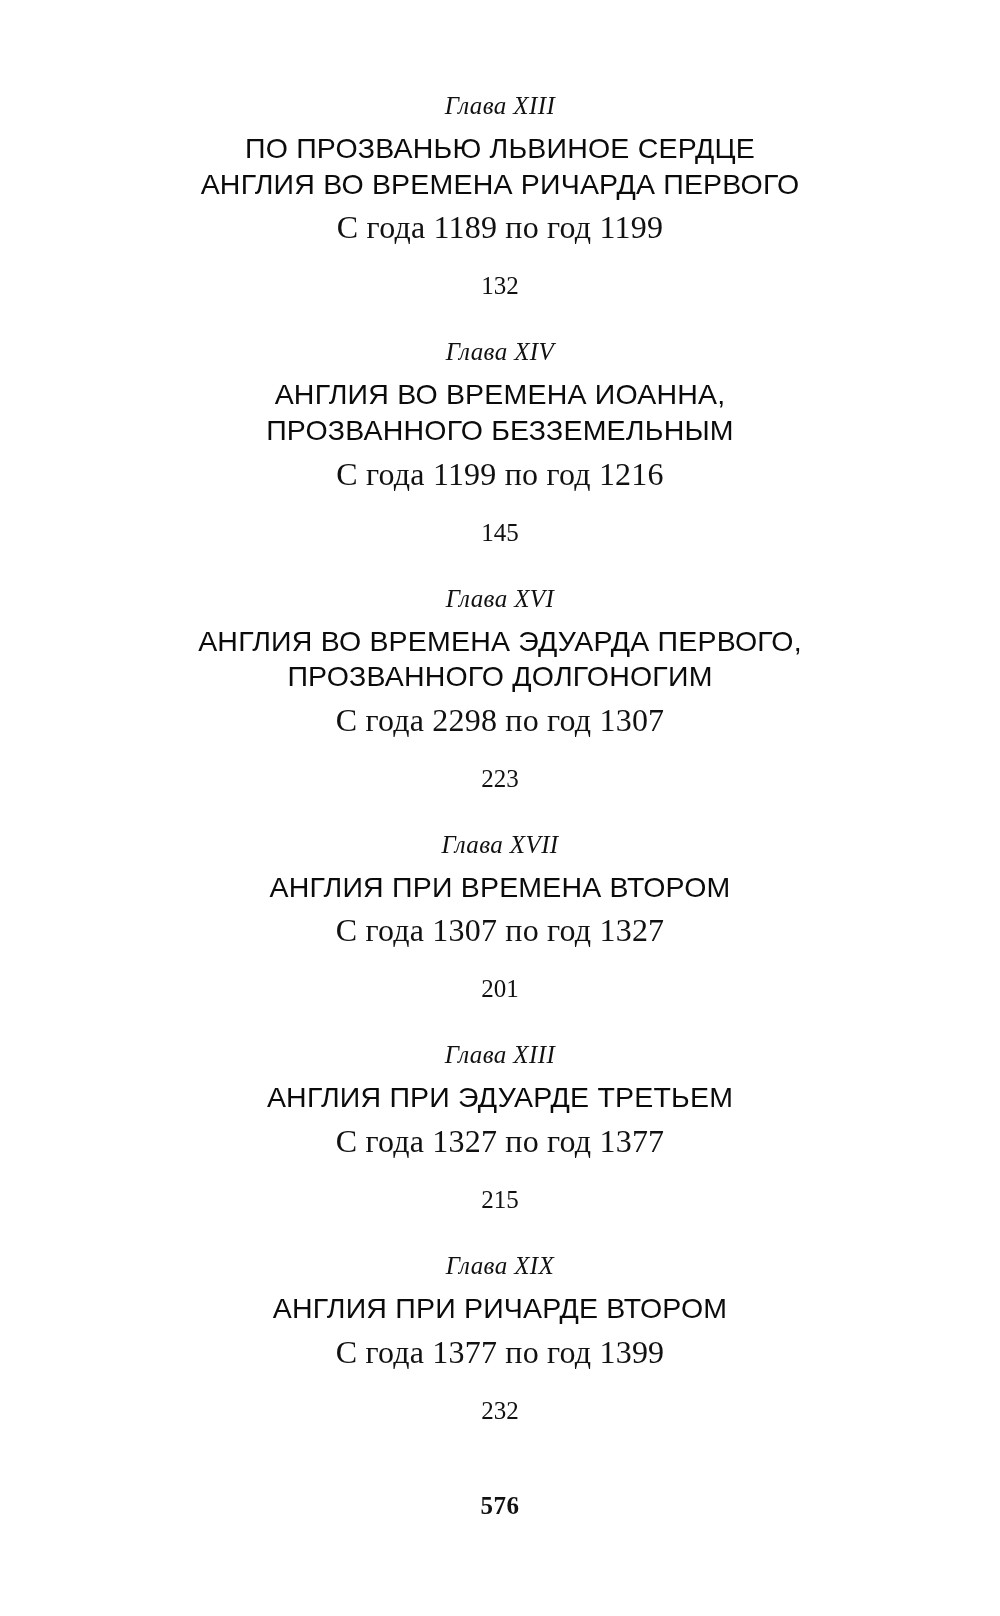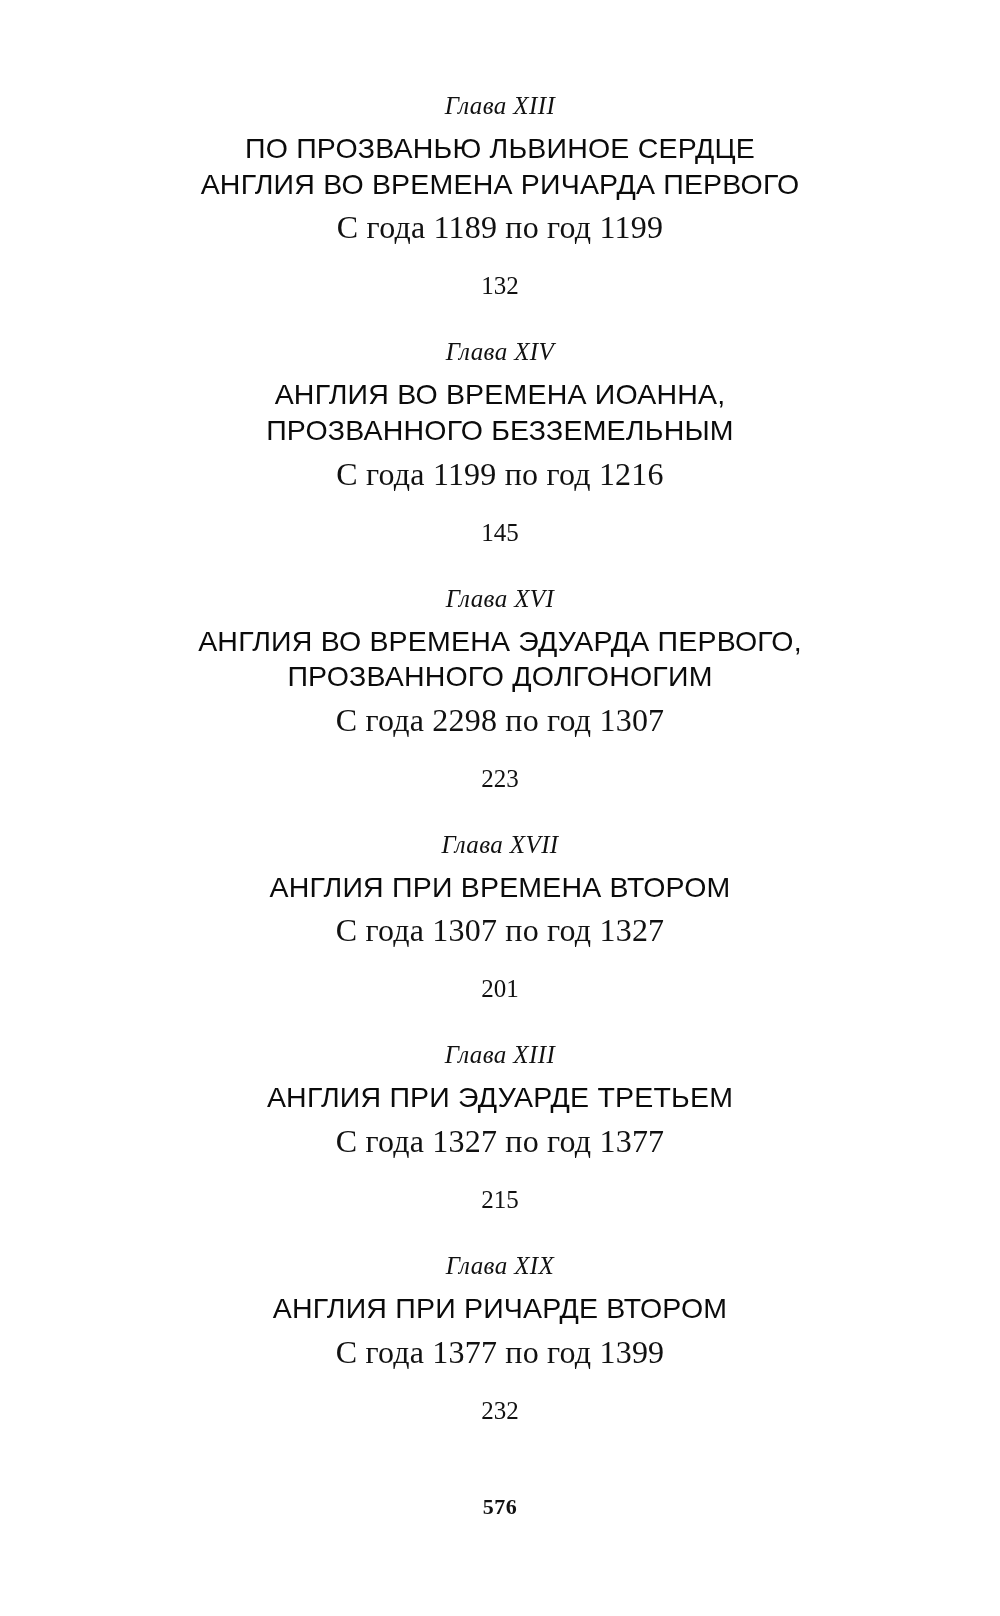--- a/index.html
+++ b/index.html
@@ -72,21 +72,21 @@
     text-align: center;
   }
   .folio {
     position: absolute;
     left: 0;
     right: 0;
     bottom: 96px;
     text-align: center;
     font-family: "Liberation Serif", serif;
     font-weight: bold;
-    font-size: 22px;
+    font-size: 25px;
     color: #111111;
     letter-spacing: 0.5px;
   }
 </style>
 </head>
 <body>
 
 <div class="page">
   <div class="toc">
 

